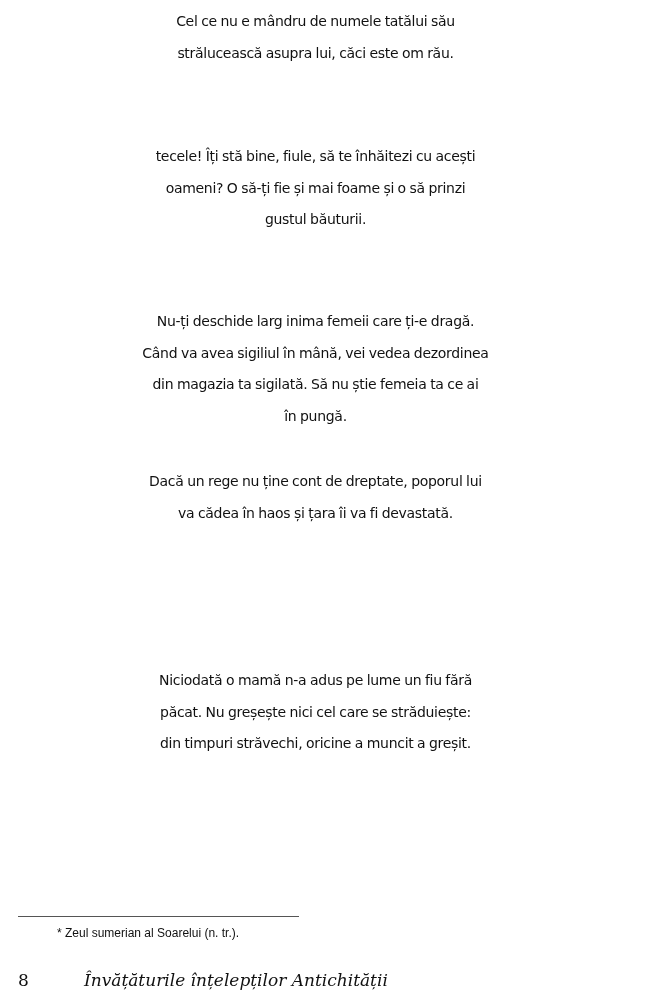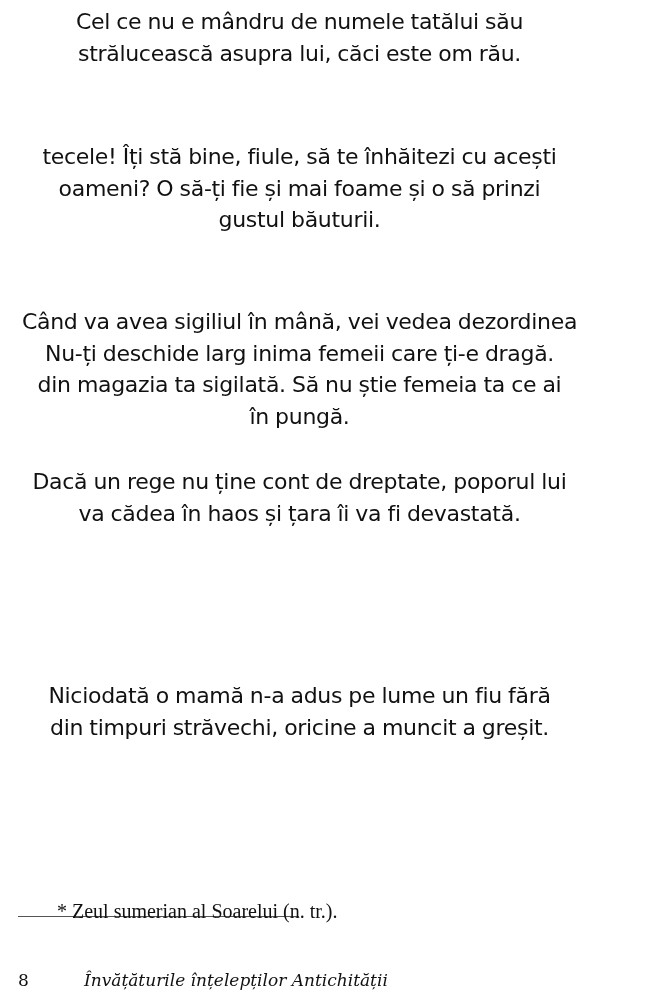--- a/index.html
+++ b/index.html
@@ -1,29 +1,29 @@
 <!DOCTYPE html>
 <html><head>
   <meta charset="utf-8">
   <style>
     html, body { margin: 0; padding: 0; background: #ffffff; }
     body { width: 657px; height: 1000px; position: relative; overflow: hidden; color: #111; }
     .page { position: absolute; left: 0; top: 0; width: 657px; height: 1000px; }
     .body-text {
-      position: absolute; left: 12px; width: 575px;
+      position: absolute; left: 28px; width: 575px;
       font-family: "DejaVu Sans", sans-serif;
-      font-size: 22px; line-height: 31.5px;
+      font-size: 14px; line-height: 31.5px;
       text-align: center; letter-spacing: -0.3px;
       word-spacing: -0.5px;
     }
     .line { display: block; white-space: nowrap; }
     .rule { position: absolute; left: 18px; top: 916px; width: 281px; height: 1px; background: #555; }
     .footnote {
-      position: absolute; left: 57px; top: 900px;
-      font-family: Liberation Serif, serif; font-size: 20px; line-height: 22px;
+      position: absolute; left: 57px; top: 922px;
+      font-family: Liberation Sans, sans-serif; font-size: 12px; line-height: 22px;
       white-space: nowrap;
     }
     .folio {
       position: absolute; top: 968px; left: 18px;
       font-family: "DejaVu Serif", serif; font-size: 17px; line-height: 24px;
       white-space: nowrap;
     }
     .running-title {
       position: absolute; top: 968px; left: 84px;
       font-family: "DejaVu Serif", serif; font-style: italic; font-size: 17px; line-height: 24px;
@@ -41,34 +41,35 @@
     <span class="line">strălucească asupra lui, căci este om rău.</span>
   </div>
 
   <div class="body-text" style="top:141px;">
     <span class="line">tecele! Îți stă bine, fiule, să te înhăitezi cu acești</span>
     <span class="line">oameni? O să-ți fie și mai foame și o să prinzi</span>
     <span class="line">gustul băuturii.</span>
   </div>
 
   <div class="body-text" style="top:306px;">
+    <span class="line">Nu-ți deschide larg inima  femeii care ți-e dragă.</span>
     <span class="line">Când va avea sigiliul în mână, vei vedea dezordinea</span>
-    <span class="line">Nu-ți deschide larg inima  femeii care ți-e dragă.</span>
     <span class="line">din magazia ta sigilată. Să nu știe femeia ta ce ai</span>
     <span class="line">în pungă.</span>
   </div>
 
   <div class="body-text" style="top:466px;">
     <span class="line">Dacă un rege nu ține cont de dreptate, poporul lui</span>
     <span class="line">va cădea în haos și țara îi va fi devastată.</span>
   </div>
 
 
-  <div class="body-text" style="top:665px;margin-top:15px;">
+  <div class="body-text" style="top:665px;">
     <span class="line">Niciodată o mamă n-a adus pe lume un fiu  fără</span>
+    <span class="line">păcat. Nu greșește nici cel care se străduiește:</span>
     <span class="line">din timpuri străvechi, oricine a muncit a greșit.</span>
   </div>
 
   <div class="rule"></div>
   <div class="footnote">* Zeul sumerian al Soarelui (n. tr.).</div>
 
   <div class="folio">8</div>
   <div class="running-title">Învățăturile înțelepților Antichității</div>
 
 </div>

